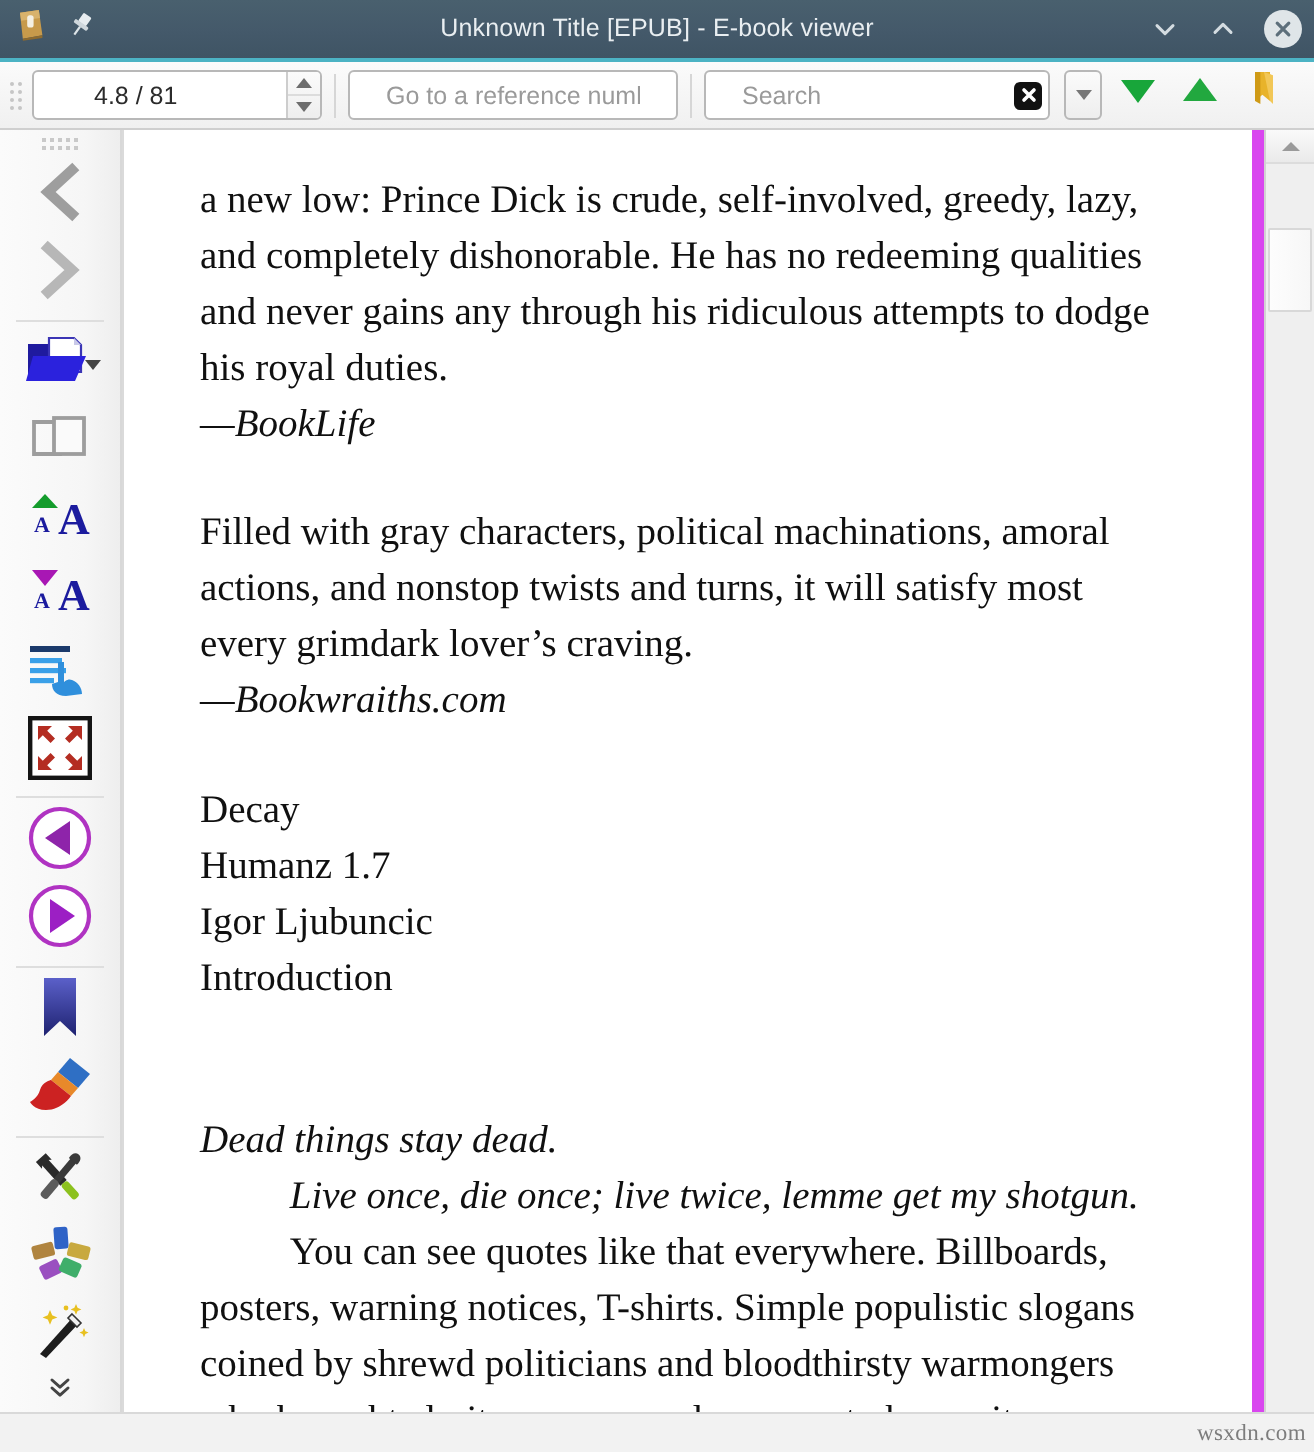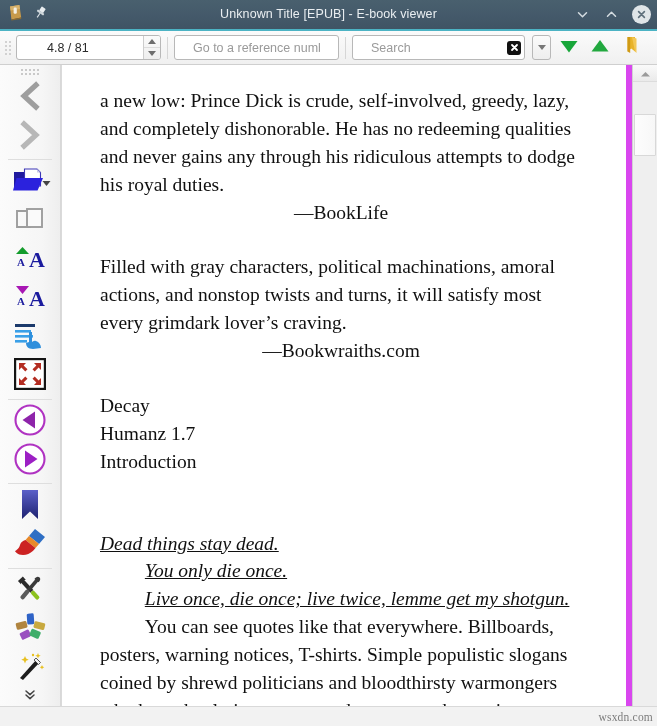--- a/index.html
+++ b/index.html
@@ -234,22 +234,22 @@
     font-family: "Liberation Serif", serif;
     color: #101010;
     font-size: 19.5px;
     line-height: 1.43;
     overflow: hidden;
     min-width: 0;
   }
   .page p { margin: 0 0 0 0; }
   .para { margin-bottom: 0; }
   .blank { height: 27px; }
-  .attrib { text-align: center; }
-  .ital { font-style: italic; text-decoration: underline; }
+  .attrib { text-align: left; font-style: italic; }
+  .ital { font-style: italic; }
   .indent { text-indent: 2.3em; }
 
   
   .vscroll {
     width: 25px;
     flex: 0 0 25px;
     background: #efefef;
     border-left: 1px solid #d2d2d2;
     display: flex;
     flex-direction: column;
@@ -619,27 +619,27 @@
         <p class="para">a new low: Prince Dick is crude, self-involved, greedy, lazy, and completely dishonorable. He has no redeeming qualities and never gains any through his ridiculous attempts to dodge his royal duties.</p>
         <p class="attrib">—BookLife</p>
         <div class="blank"></div>
 
         <p class="para">Filled with gray characters, political machinations, amoral actions, and nonstop twists and turns, it will satisfy most every grimdark lover’s craving.</p>
         <p class="attrib">—Bookwraiths.com</p>
         <div class="blank"></div>
 
         <p class="para">Decay</p>
         <p class="para">Humanz 1.7</p>
+        <p class="para">Igor Ljubuncic</p>
         <p class="para">Introduction</p>
 
         <div class="blank"></div>
         <div class="blank"></div>
 
         <p class="para ital">Dead things stay dead.</p>
-        <p class="para ital indent">You only die once.</p>
         <p class="para ital indent">Live once, die once; live twice, lemme get my shotgun.</p>
         <p class="para indent">You can see quotes like that everywhere. Billboards, posters, warning notices, T-shirts. Simple populistic slogans coined by shrewd politicians and bloodthirsty warmongers who brought clarity, reason, and purpose to humanity engulfed in chaos and fear.</p>
 
       </div>
 
       <div class="vscroll">
         <div class="vs-btn">
           <span>
             <svg width="11" height="8" viewBox="0 0 11 8">
               <path d="M5.5 2 L10 6.5 L1 6.5 Z" fill="#9a9a9a"></path>

